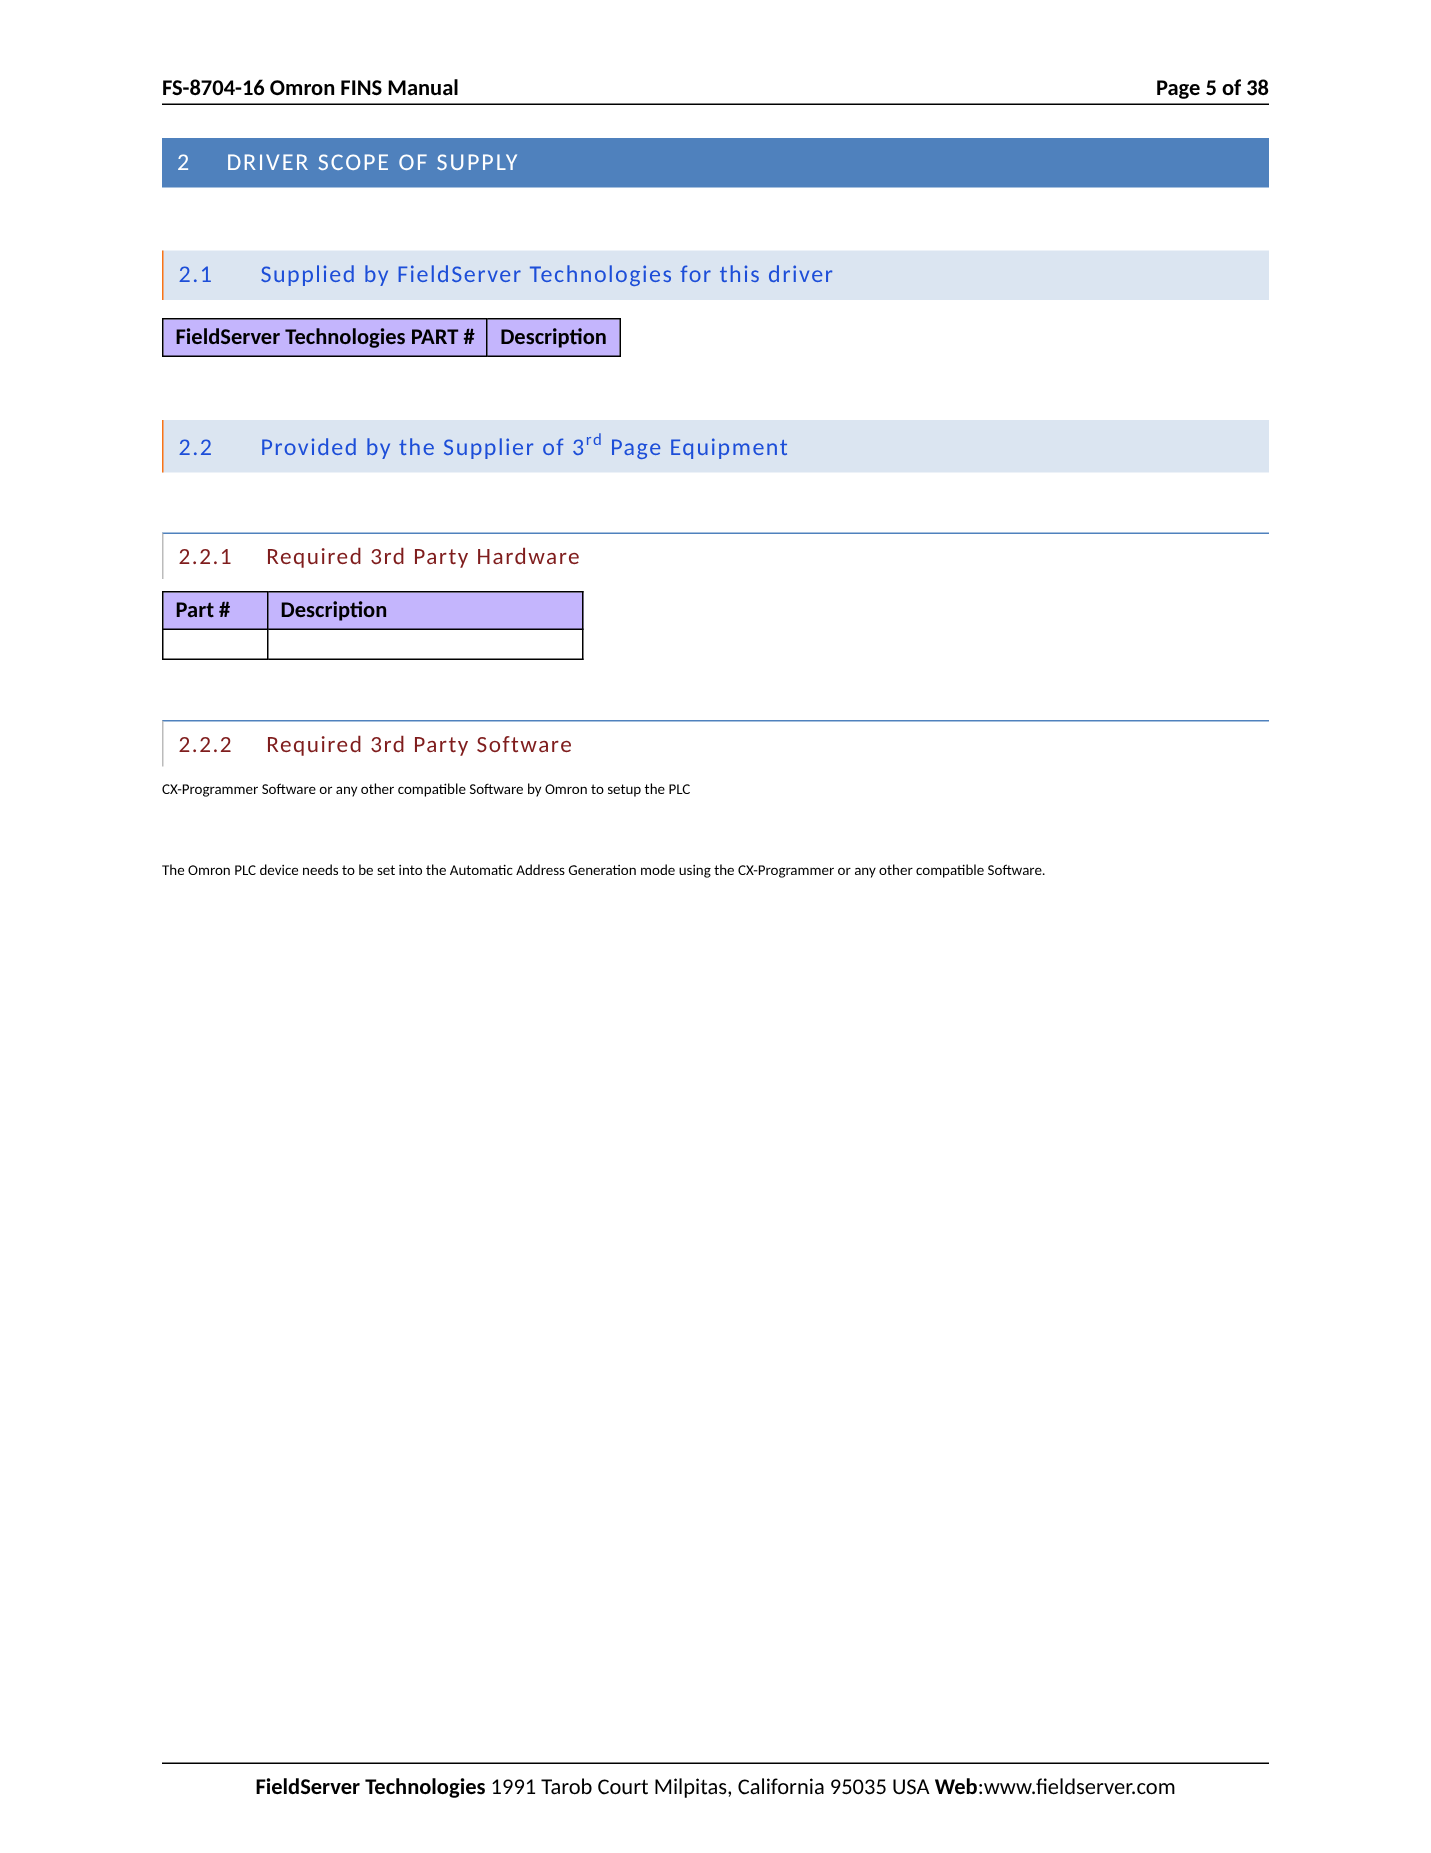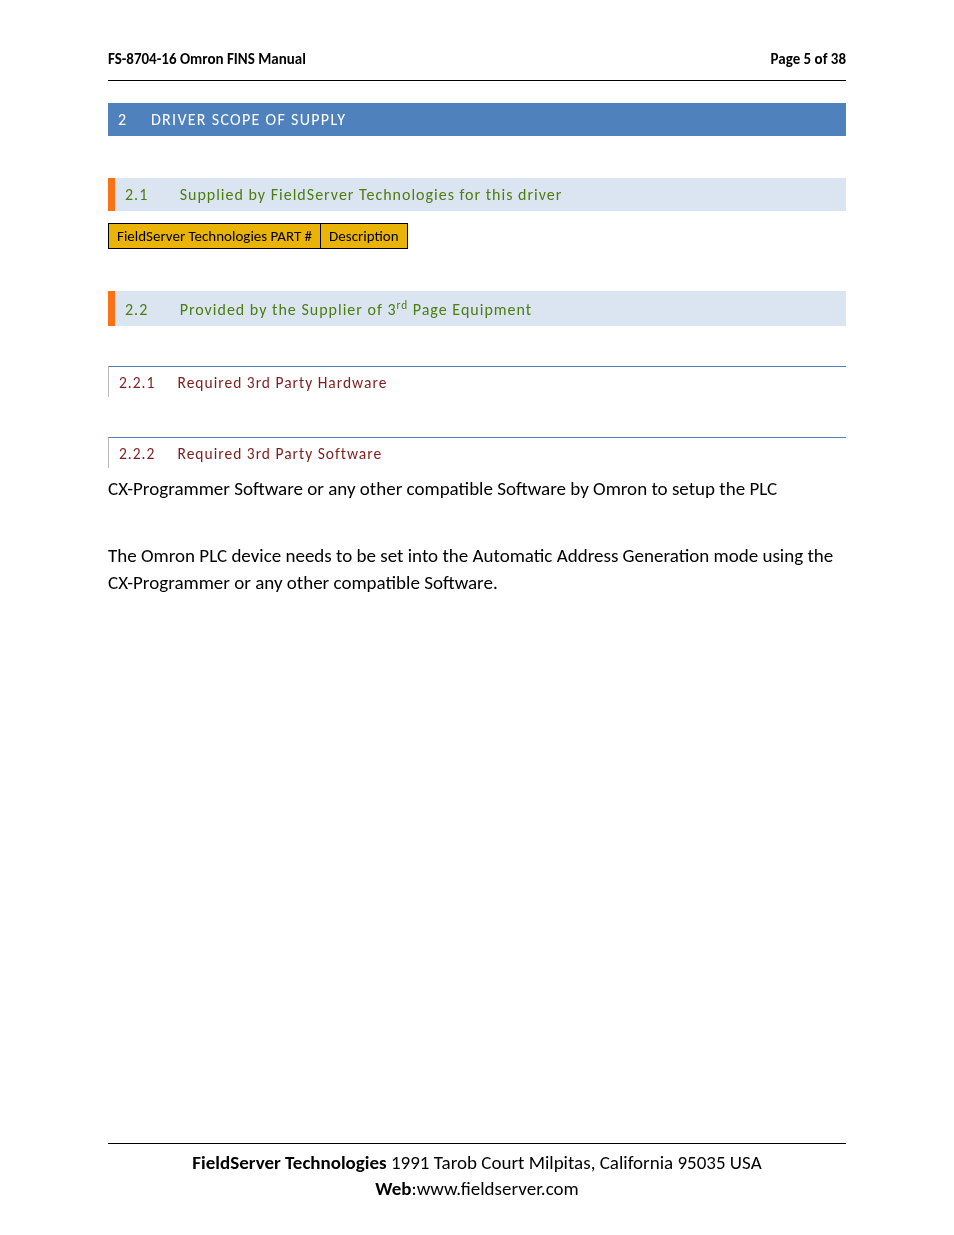--- a/index.html
+++ b/index.html
@@ -11,44 +11,44 @@
     height: 1235px;
     position: relative;
     padding: 50px 108px 0 108px;
     font-size: 15px;
   }
   .header-row {
     display: flex;
     justify-content: space-between;
     font-weight: bold;
     font-size: 15px;
-    padding-bottom: 12px;
+    padding-bottom: 1px;
     border-bottom: 1px solid #000;
     margin-bottom: 22px;
   }
   .h1-bar {
     background: #4f81bd;
     color: #fff;
     padding: 7px 10px;
     font-size: 16px;
     font-weight: normal;
     letter-spacing: 1.3px;
     margin-bottom: 18px;
   }
   .h1-bar .num { display: inline-block; width: 28px; color: #fff; }
   .h2-bar {
     background: #dbe5f1;
-    color: #4d7c0f;
+    color: #1d4ed8;
     padding: 7px 10px;
     font-size: 16px;
     font-weight: normal;
     letter-spacing: 1px;
     margin-top: 42px;
     margin-bottom: 12px;
-    border-left: 7px solid #f97316;
+    border-left: 1px solid #f97316;
   }
   .h2-bar:first-of-type { margin-top: 0; }
   .h2-bar .num { display: inline-block; width: 50px; }
   .h3-bar {
     color: #7f1d1d;
     font-size: 15.5px;
     letter-spacing: 1px;
     padding: 6px 10px 5px 10px;
     border-top: 1px solid #4f81bd;
     border-left: 1px solid #bbb;
@@ -62,36 +62,36 @@
     border-collapse: collapse;
     margin-top: 4px;
   }
   table.data th, table.data td {
     border: 1px solid #000;
     padding: 3px 8px;
     font-size: 15px;
     text-align: left;
   }
   table.data th {
-    background: #eab308;
-    font-weight: normal;
+    background: #c4b5fd;
+    font-weight: bold;
   }
   table.data td.empty { height: 20px; }
   .bodytext {
-    font-size: 19px;
+    font-size: 10px;
     margin-top: 6px;
     line-height: 1.4;
   }
   .footer {
     position: absolute;
     left: 108px; right: 108px;
     bottom: 32px;
     border-top: 1px solid #000;
     padding-top: 6px;
-    font-size: 19px;
+    font-size: 15px;
     text-align: center;
     line-height: 1.4;
   }
   .footer b { font-weight: bold; }
   sup { font-size: 0.7em; vertical-align: super; }
 </style>
 </head>
 <body>
 
 <div class="header-row">
@@ -121,20 +121,32 @@
 <div class="h2-bar">
   <span class="num">2.2</span>
   <span><span>Provided by the Supplier of 3</span><sup>rd</sup><span> Page Equipment</span></span>
 </div>
 
 <div class="h3-block">
   <div class="h3-bar">
     <span class="num">2.2.1</span>
     <span>Required 3rd Party Hardware</span>
   </div>
+  <table class="data">
+    <tbody>
+        <tr>
+      <th style="min-width:70px">Part #</th>
+      <th style="min-width:210px">Description</th>
+    </tr>
+    <tr>
+      <td class="empty"></td>
+      <td class="empty"></td>
+    </tr>
+  </tbody>
+    </table>
 </div>
 
 <div class="h3-block">
   <div class="h3-bar">
     <span class="num">2.2.2</span>
     <span>Required 3rd Party Software</span>
   </div>
   <div class="bodytext">CX-Programmer Software or any other compatible Software by Omron to setup the PLC</div>
 </div>
 

